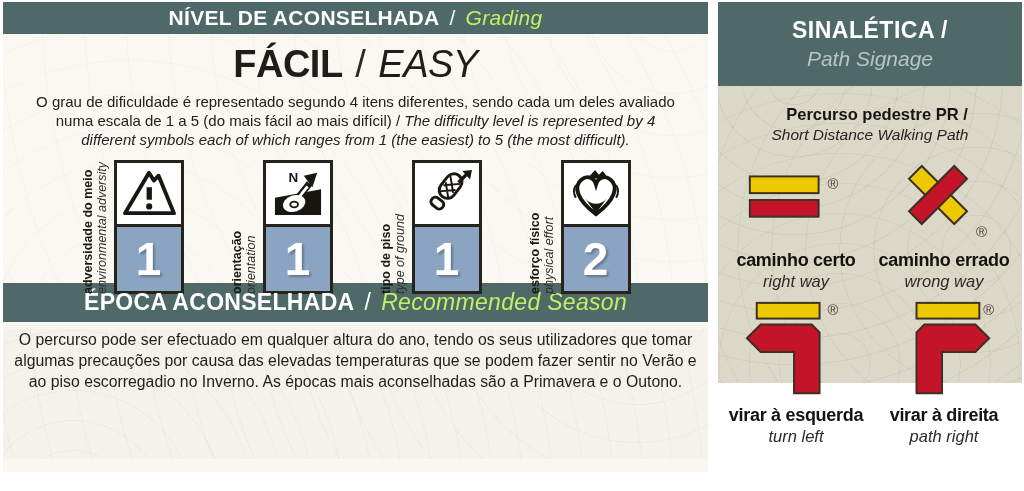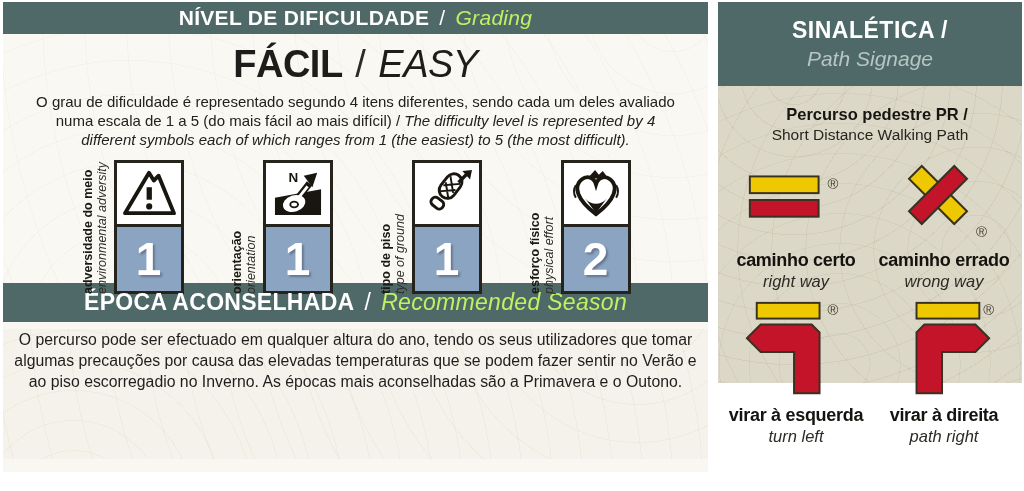--- a/index.html
+++ b/index.html
@@ -82,39 +82,39 @@
       #dcd8c7;
     text-align:center;
   }
   .rp-header{
     height:84px;background:#4e6967;display:flex;flex-direction:column;align-items:center;justify-content:center;
   }
   .rp-h-pt{color:#ffffff;font-weight:bold;font-size:23px;letter-spacing:.5px;line-height:1.3;}
   .rp-h-en{color:#b7c5c3;font-style:italic;font-size:21px;line-height:1.2;}
   .rp-sub{margin-top:19px;}
   .rp-sub-pt{font-weight:bold;font-size:16.5px;color:#161511;padding-left:14px;}
-  .rp-sub-en{font-size:15.5px;color:#26251f;margin-top:2px;}
+  .rp-sub-en{font-style:italic;font-size:15.5px;color:#26251f;margin-top:2px;}
 
   .marker-grid{display:flex;flex-wrap:wrap;justify-content:center;margin-top:10px;}
   .marker-cell{width:148px;display:flex;flex-direction:column;align-items:center;}
   .marker-art{display:flex;align-items:center;justify-content:center;}
   .marker-art.row1{height:92px;}
   .marker-art.row2{height:104px;margin-top:6px;}
   .mk-pt{font-weight:bold;font-size:18px;letter-spacing:-0.3px;color:#14130f;margin-top:4px;white-space:nowrap;}
   .mk-en{font-style:italic;font-size:16.5px;color:#2b2a24;margin-top:1px;white-space:nowrap;}
   .reg{font-size:15px;fill:#4a4336;font-family:"Liberation Sans",sans-serif;}
   svg{display:block;}
 </style>
 </head>
 <body>
 
 <div class="panel left-panel">
 
   <div class="band band1">
-    <span class="band-pt">NÍVEL DE DIFICULDADE</span>
+    <span class="band-pt">NÍVEL DE ACONSELHADA</span>
     <span class="band-sep">/</span>
     <span class="band-en">Grading</span>
   </div>
 
   <div class="grading-section">
     <div class="level-title">
       <span class="lv-pt">FÁCIL</span>
       <span class="lv-sep">/</span>
       <span class="lv-en">EASY</span>
     </div>

